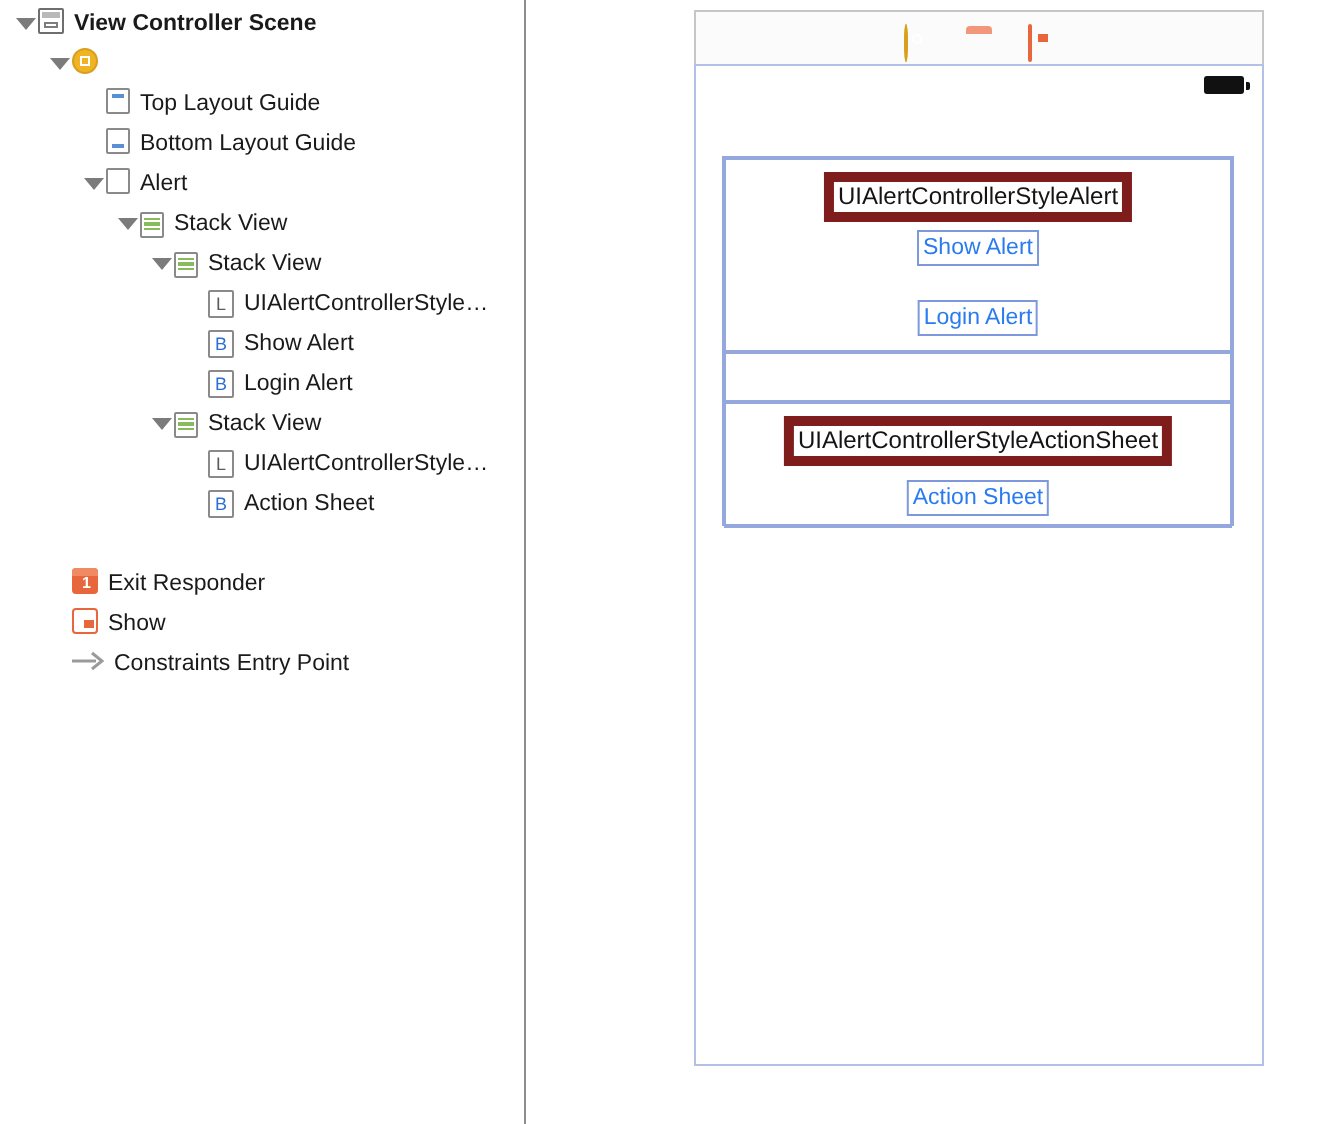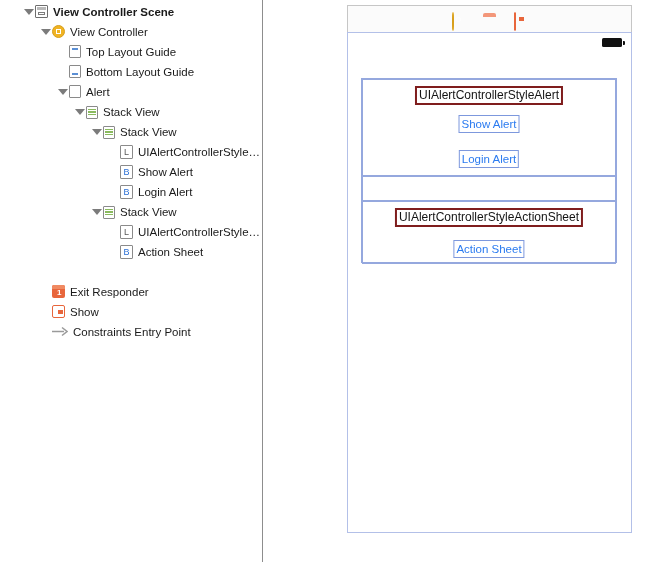--- a/index.html
+++ b/index.html
@@ -15,21 +15,21 @@
   #outline {
     position:absolute; left:0; top:0; width:262px; height:562px;
     background:#ffffff;
   }
   #outline-divider {
     position:absolute; left:262px; top:0; width:1px; height:562px;
     background:#8d8d8d;
   }
 
   .row {
-    position:absolute; left:17px; height:20px;
+    position:absolute; left:1px; height:20px;
     display:flex; align-items:center;
     font-size:11.5px; color:#1a1a1a;
     white-space:nowrap;
   }
   .row .label { line-height:20px; }
   .row.bold .label { font-weight:bold; }
 
   
   .tri {
     width:10px; height:20px; flex:0 0 10px;
@@ -217,21 +217,21 @@
     position:absolute; left:0; width:100%;
     border:1px solid #95a8de; box-sizing:border-box;
     background:transparent;
   }
   #inner-stack-1 { top:0; height:97px; }
   #inner-stack-gap { top:97px; height:25px; }
   #inner-stack-2 { top:122px; height:63px; }
 
   .sv-label {
     position:absolute; left:50%; transform:translateX(-50%);
-    border:2px solid #7f1d1d; box-sizing:border-box;
+    border:5px solid #7f1d1d; box-sizing:border-box;
     font-size:12px; color:#141414; text-align:center;
     line-height:15px; padding:0 2px; background:transparent;
     white-space:nowrap;
   }
   .sv-button {
     position:absolute; left:50%; transform:translateX(-50%);
     border:1px solid #7d98dd; box-sizing:border-box;
     font-size:11.5px; color:#2b7bf0; text-align:center;
     line-height:16px; padding:0 2px; background:transparent;
     white-space:nowrap;
@@ -244,21 +244,20 @@
 
   <div id="outline">
       <div class="row bold" style="top: 2px; padding-left: 6px;">
         <span class="tri open"></span>
         <span class="ico"><span class="ico-scene" style="position: relative; display: inline-block;"></span></span>
         <span class="label">View Controller Scene</span>
       </div>
       <div class="row" style="top: 22px; padding-left: 23px;">
         <span class="tri open"></span>
         <span class="ico"><span class="ico-vc" style="position: relative; display: inline-block;"></span></span>
-        <span class="label">View Controller</span>
       </div>
       <div class="row" style="top: 42px; padding-left: 40px;">
         <span class="tri none"></span>
         <span class="ico"><span class="ico-guide top" style="position: relative; display: inline-block;"></span></span>
         <span class="label">Top Layout Guide</span>
       </div>
       <div class="row" style="top: 62px; padding-left: 40px;">
         <span class="tri none"></span>
         <span class="ico"><span class="ico-guide bottom" style="position: relative; display: inline-block;"></span></span>
         <span class="label">Bottom Layout Guide</span>

